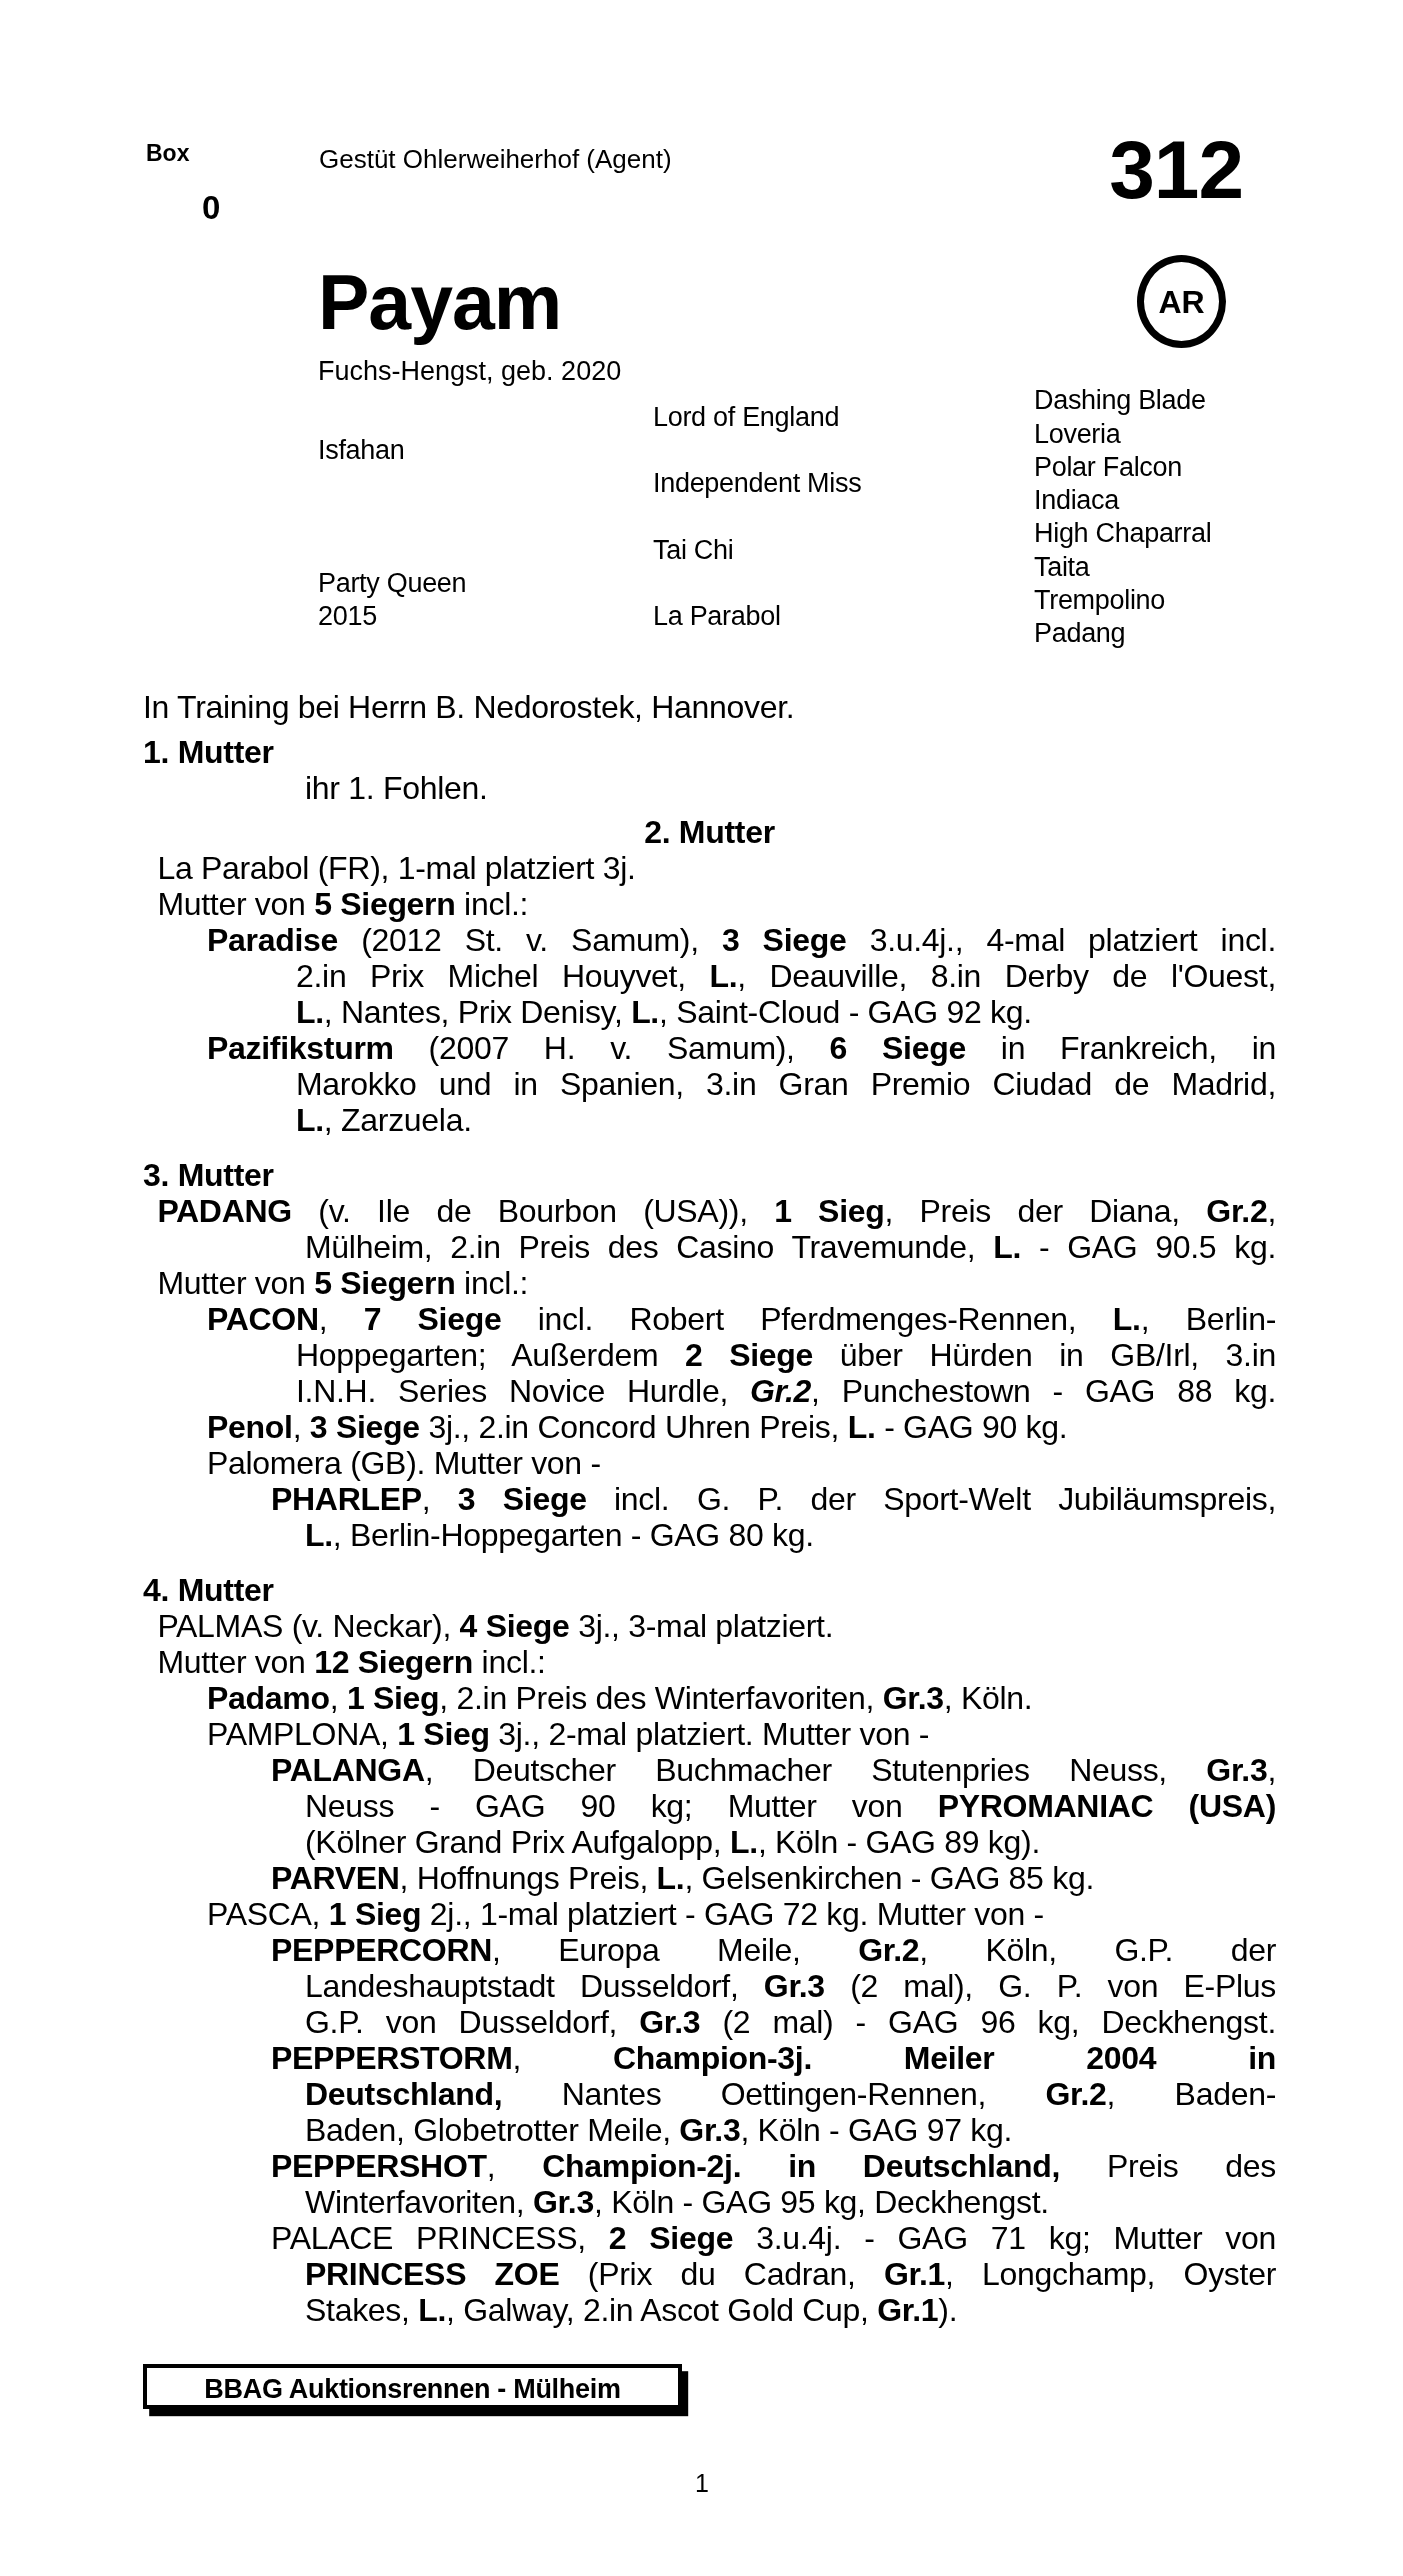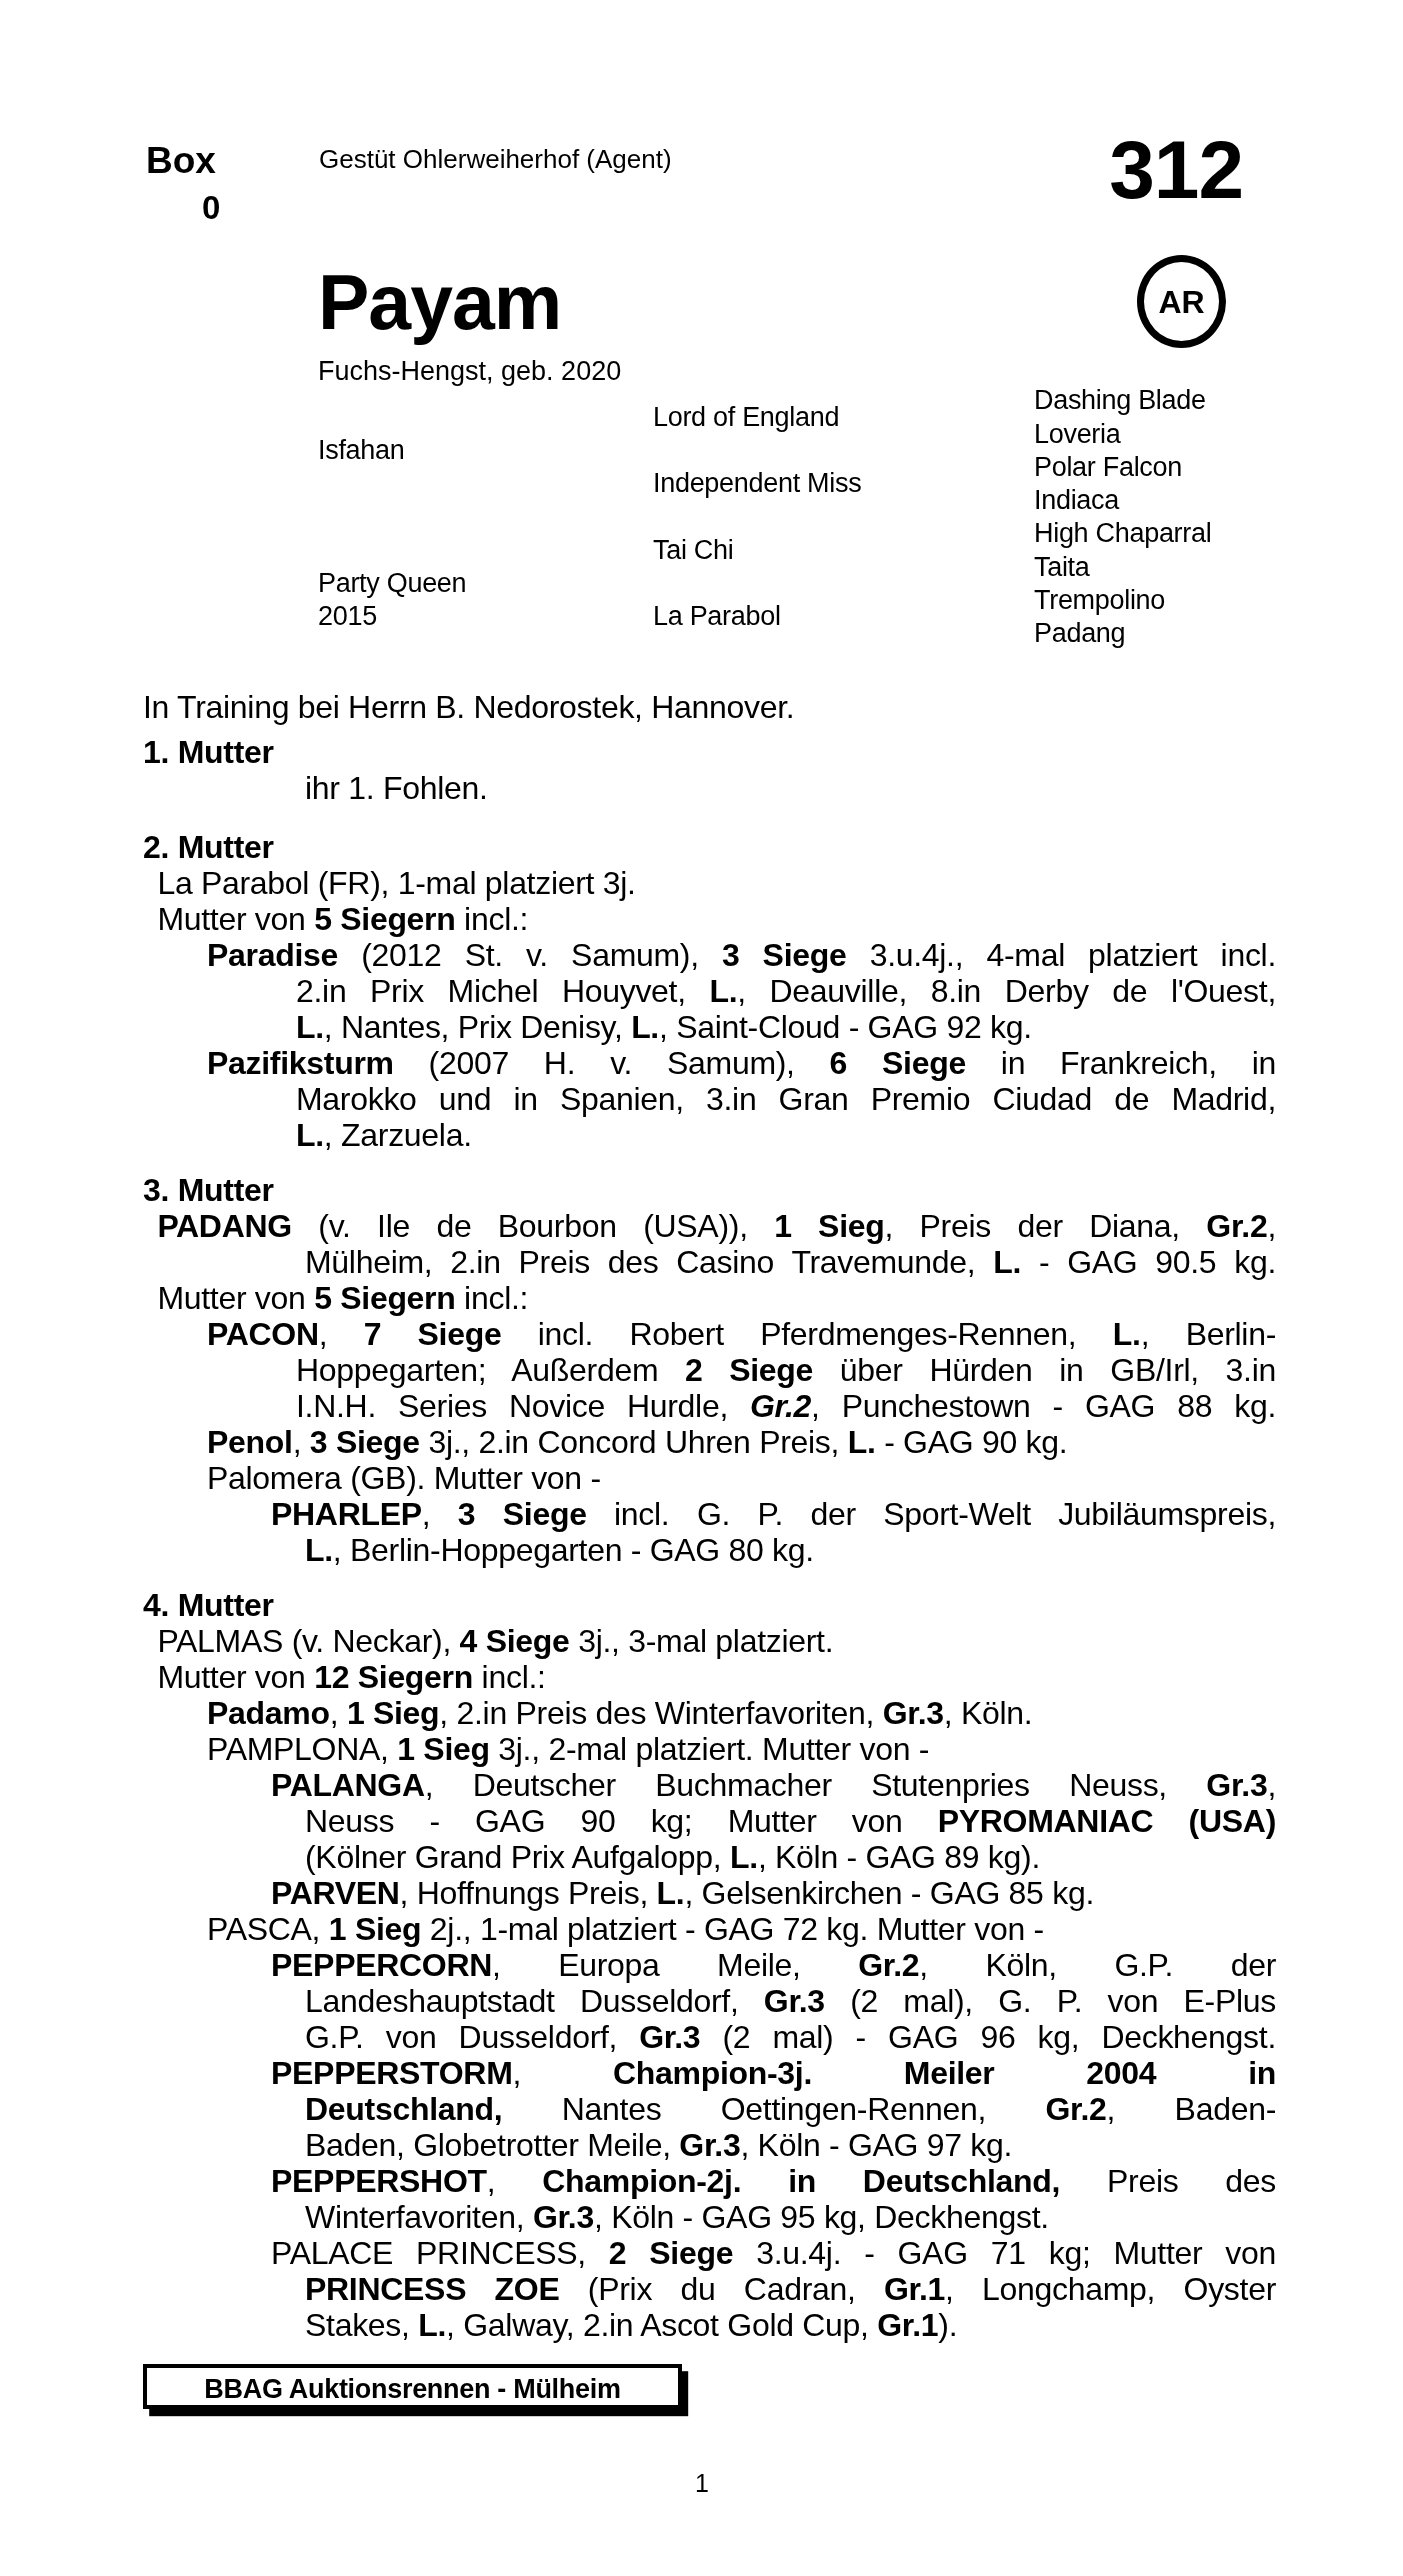--- a/index.html
+++ b/index.html
@@ -4,21 +4,21 @@
 <style>
   html,body{margin:0;padding:0;background:#777;}
   .page{
     position:relative;
     width:1404px;height:2576px;
     background:#ffffff;color:#000;
     font-family:"Liberation Sans", sans-serif;
     overflow:hidden;
   }
   .abs{position:absolute;line-height:1;}
-  .box-label{left:146px;top:142px;font-size:37px;font-weight:bold;}
+  .box-label{left:146px;top:142px;font-size:23px;font-weight:bold;}
   .box-number{left:202px;top:191px;font-size:33px;font-weight:bold;}
   .consignor{left:319px;top:146px;font-size:26px;}
   .lot-number{left:1051px;top:129px;width:192px;font-size:82px;font-weight:bold;text-align:right;letter-spacing:-1px;}
   .horse-name{left:318px;top:264px;font-size:77px;font-weight:bold;letter-spacing:-1px;}
   .horse-desc{left:318px;top:358px;font-size:27px;}
   .ar-badge{
     left:1137px;top:255px;width:89px;height:93px;
     border:7.7px solid #000;border-radius:50%;
     display:flex;align-items:center;justify-content:center;
     font-size:32px;font-weight:bold;box-sizing:border-box;
@@ -79,21 +79,21 @@
       <div class="ped" style="left: 1034px; top: 520px;">High Chaparral</div>
       <div class="ped" style="left: 1034px; top: 554px;">Taita</div>
       <div class="ped" style="left: 1034px; top: 587px;">Trempolino</div>
       <div class="ped" style="left: 1034px; top: 620px;">Padang</div>
     </div>
 
   <div class="body-text" id="catalog-body">
       <div class="line l0"><span>In Training bei Herrn B. Nedorostek, Hannover.</span></div>
       <div class="heading l0" style="margin-top: 9.3px;">1. Mutter</div>
       <div class="line c1"><span>ihr 1. Fohlen.</span></div>
-      <div class="heading l0" style="margin-top: 23px;">2. Mutter</div>
+      <div class="heading l0" style="margin-top: 8px; text-align: center;">2. Mutter</div>
       <div class="line l1"><span>La Parabol (FR), 1-mal platziert 3j.</span></div>
       <div class="line l1"><span>Mutter von </span><b>5 Siegern</b><span> incl.:</span></div>
       <div class="line l2 just"><b>Paradise</b><span> (2012 St. v. Samum), </span><b>3 Siege</b><span> 3.u.4j., 4-mal platziert incl.</span></div>
       <div class="line c2 just"><span>2.in Prix Michel Houyvet, </span><b>L.</b><span>, Deauville, 8.in Derby de l'Ouest,</span></div>
       <div class="line c2"><b>L.</b><span>, Nantes, Prix Denisy, </span><b>L.</b><span>, Saint-Cloud - GAG 92 kg.</span></div>
       <div class="line l2 just"><b>Pazifiksturm</b><span> (2007 H. v. Samum), </span><b>6 Siege</b><span> in Frankreich, in</span></div>
       <div class="line c2 just"><span>Marokko und in Spanien, 3.in Gran Premio Ciudad de Madrid,</span></div>
       <div class="line c2"><b>L.</b><span>, Zarzuela.</span></div>
       <div class="heading l0" style="margin-top: 19px;">3. Mutter</div>
       <div class="line l1 just"><b>PADANG</b><span> (v. Ile de Bourbon (USA)), </span><b>1 Sieg</b><span>, Preis der Diana, </span><b>Gr.2</b><span>,</span></div>

